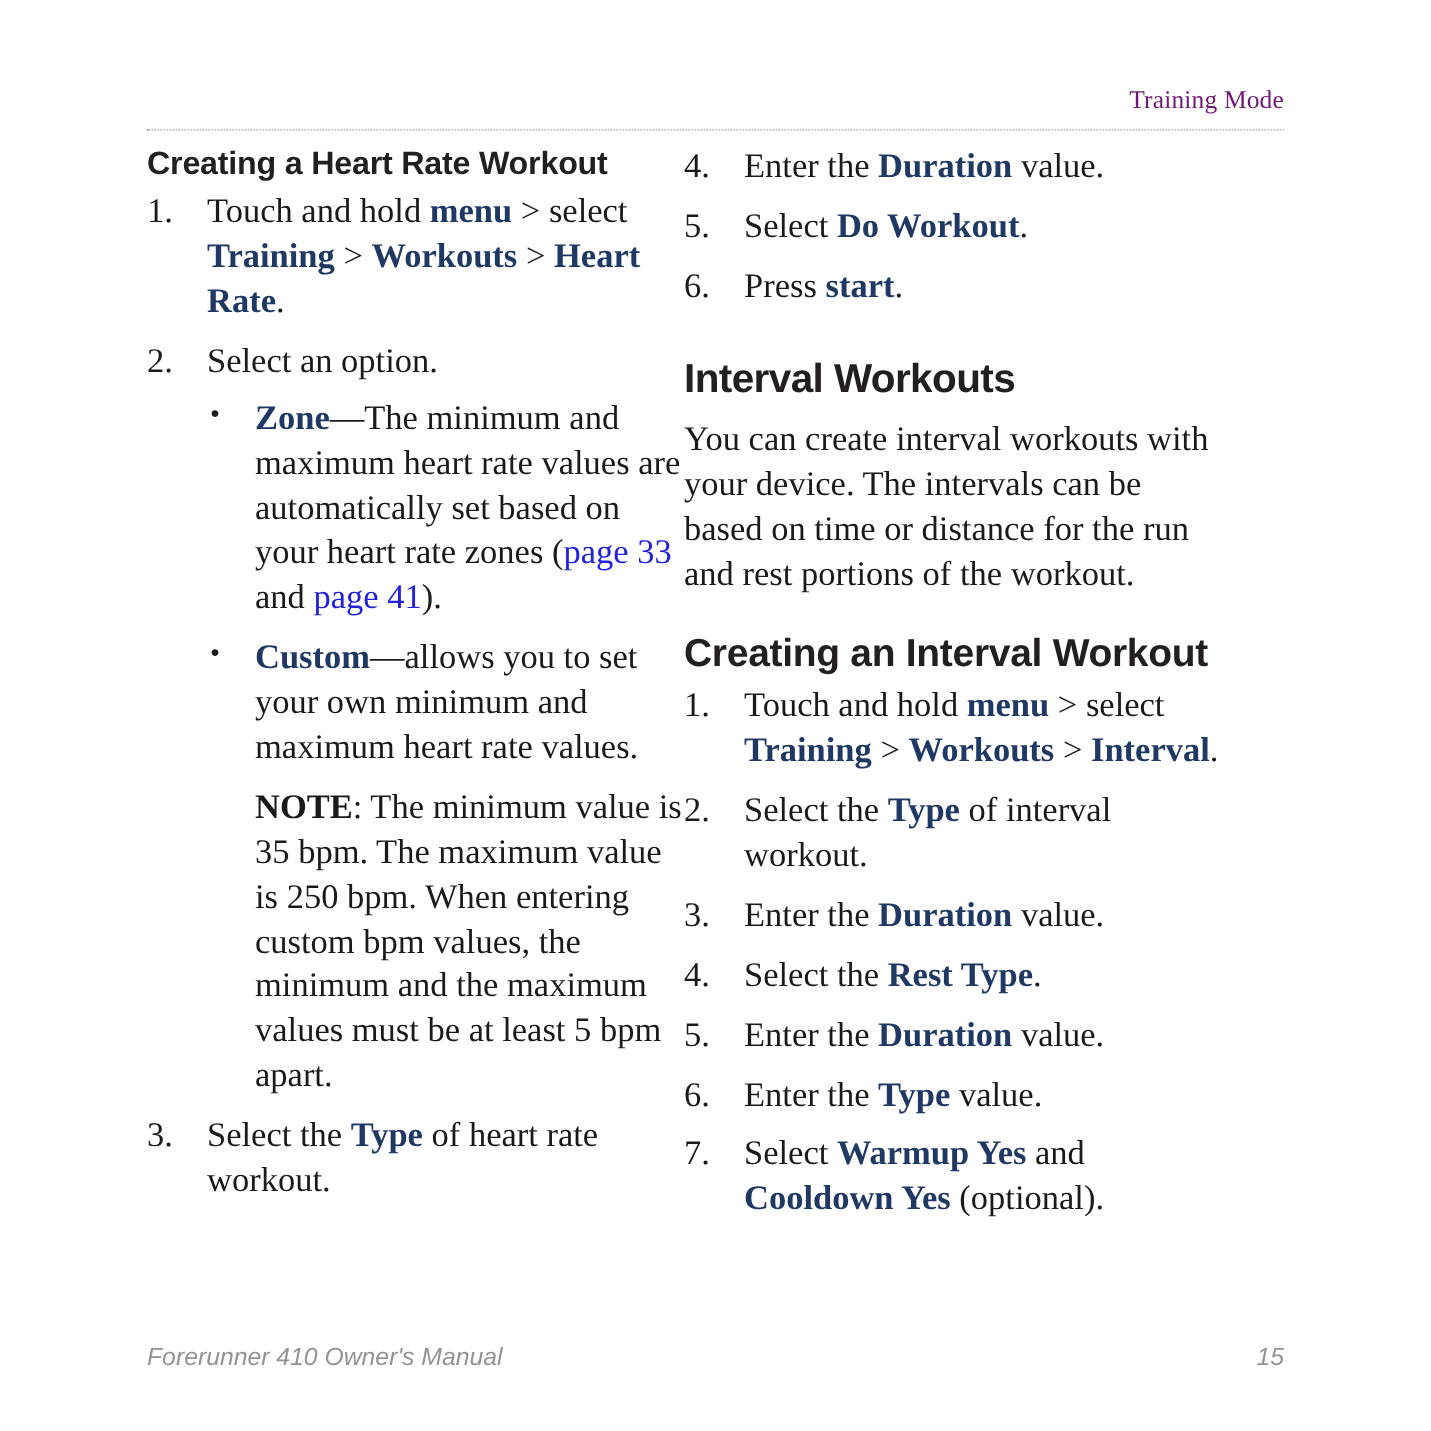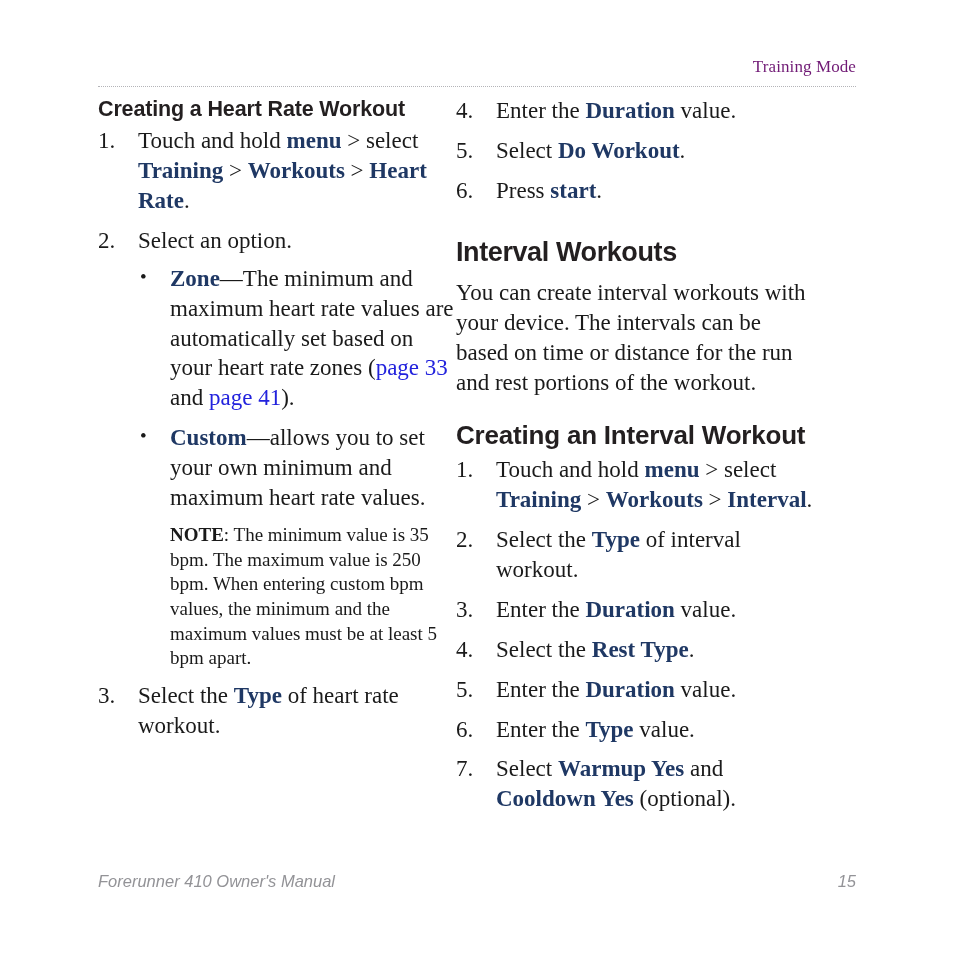--- a/index.html
+++ b/index.html
@@ -132,21 +132,21 @@
   }
   ul.bullets > li > .dot {
     position: absolute;
     left: 2px;
     top: -1px;
     font-size: 19px;
     line-height: 1.45;
     color: #1a1a1a;
   }
   p.note {
-    font-size: 19px;
+    font-size: 23px;
     line-height: 1.30;
     margin: 10px 0 0 0;
   }
 
   
   .term {
     font-weight: bold;
     color: #1f3864;
   }
   .noteword {
@@ -154,21 +154,21 @@
     color: #1a1a1a;
   }
   .link {
     color: #2222dd;
   }
 
   
   .footer {
     position: absolute;
     left: 98px;
-    top: 872px;
+    top: 896px;
     width: 758px;
     display: flex;
     justify-content: space-between;
     align-items: baseline;
     font-family: "Liberation Sans", "DejaVu Sans", sans-serif;
     font-style: italic;
     font-size: 16.5px;
     color: #939397;
   }
 </style>

